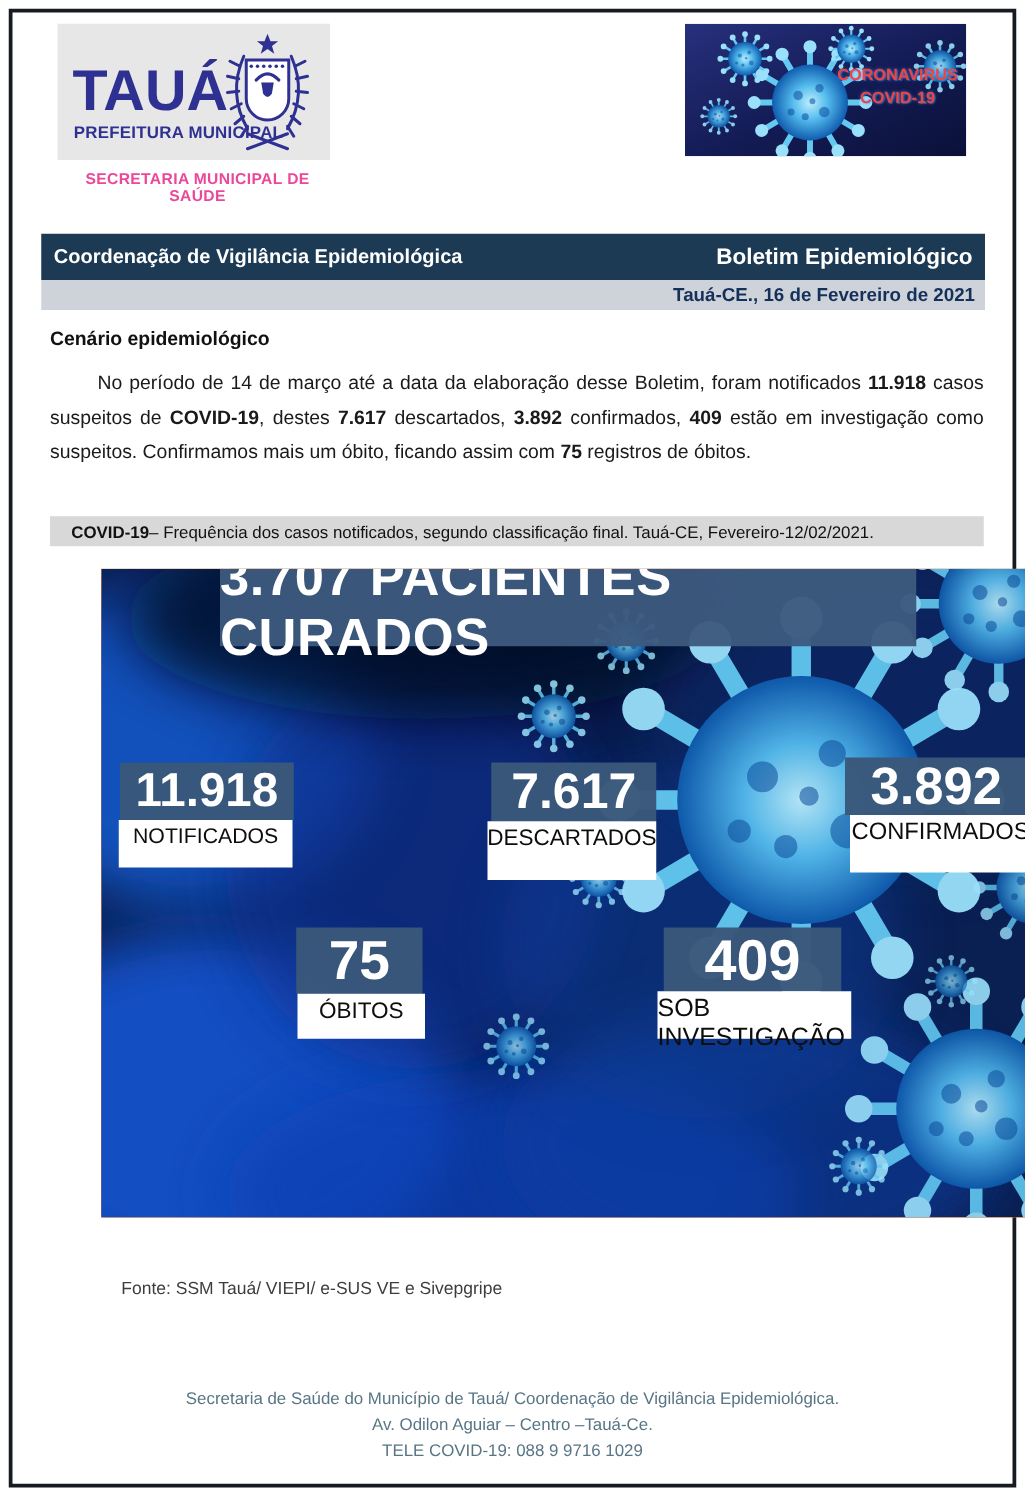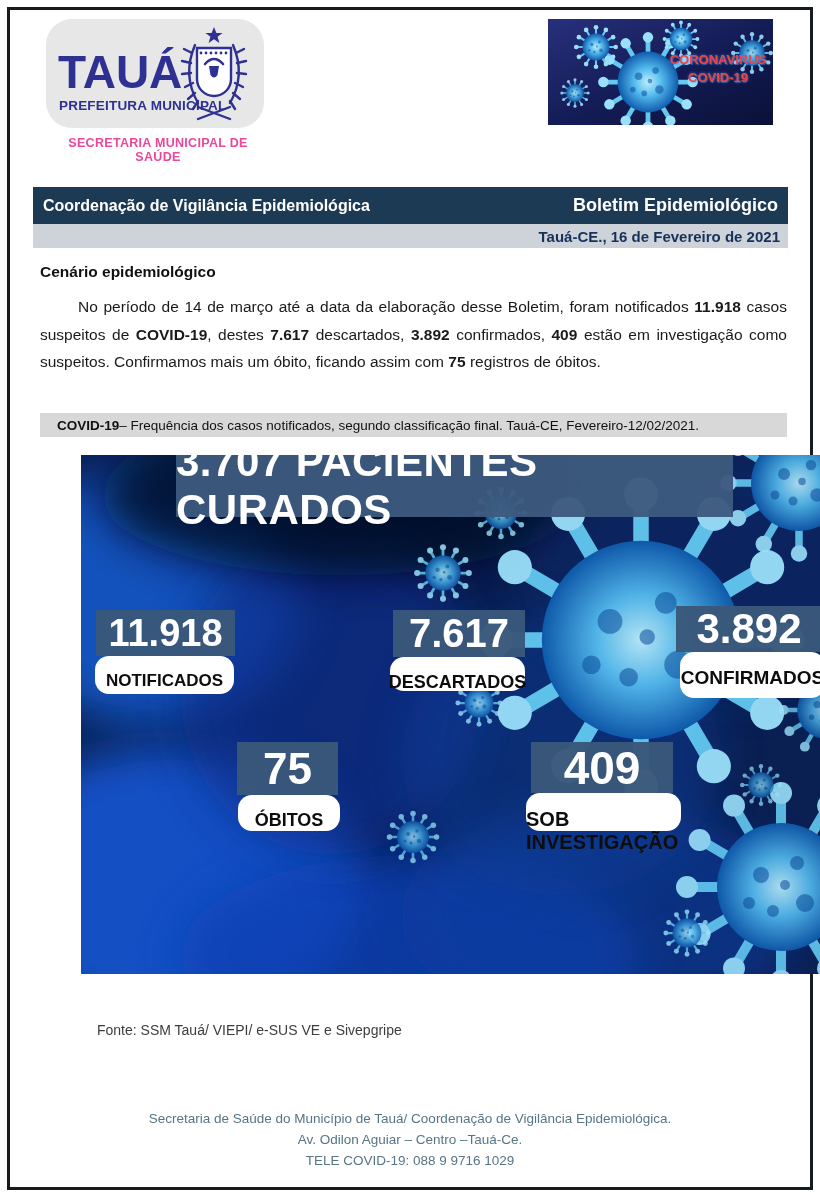--- a/index.html
+++ b/index.html
@@ -4,21 +4,21 @@
 <style>
   * { margin:0; padding:0; box-sizing:border-box; }
   html,body { background:#fff; }
   body { font-family:"Liberation Sans", sans-serif; }
   .page { position:relative; width:820px; height:1200px; background:#fff; overflow:hidden; }
   .frame { position:absolute; left:7px; top:7px; width:806px; height:1183px;
            border:3px solid #161b22; pointer-events:none; }
 
   
   .logo-box { position:absolute; left:46px; top:19px; width:218px; height:109px;
-              background:#e7e7e7;border-radius:26px; }
+              background:#e7e7e7; }
   .logo-title { position:absolute; left:12px; top:30px; font-size:46px; font-weight:bold;
                 color:#2e3192; letter-spacing:0px; line-height:1; }
   .logo-sub { position:absolute; left:13px; top:79px; font-size:13.5px; font-weight:bold;
               color:#2e3192; letter-spacing:0.2px; }
   .coat { position:absolute; right:4px; top:4px; }
   .logo-dept { position:absolute; left:52px; top:136px; width:212px; text-align:center;
                font-size:12.5px; font-weight:600; color:#ec4899; letter-spacing:0.3px; }
 
   .badge { position:absolute; left:548px; top:19px; width:225px; height:106px; }
   .badge svg { position:absolute; left:0; top:0; }
@@ -49,25 +49,25 @@
 
   
   .panel { position:absolute; left:33px; top:455px; width:757px; height:519px; overflow:hidden;
            background:#f97316;margin-left:48px; }
   .panel svg.panel-bg { position:absolute; left:0; top:0; }
   .headline { position:absolute; left:95px; top:0px; width:557px; height:62px;
               background:rgba(60,90,126,.96); color:#fff; font-weight:bold; font-size:42px;
               display:flex; align-items:center; justify-content:center; letter-spacing:0.5px; }
   .num, .lbl { position:absolute; display:flex; justify-content:center; }
   .num { background:rgba(58,88,122,.97); color:#fff; font-weight:bold; align-items:center; }
-  .lbl { background:#fff; color:#0d0d0d; font-weight:bold; align-items:flex-start; padding-top:15px;border-radius:14px; }
+  .lbl { background:#fff; color:#0d0d0d; font-weight:normal; align-items:flex-start; padding-top:3px; }
   .num1 { left:15px;  top:155px; width:139px; height:46px; font-size:38px; }
   .lbl1 { left:14px;  top:201px; width:139px; height:38px; font-size:17px; }
   .num2 { left:312px; top:155px; width:132px; height:47px; font-size:40px; }
-  .lbl2 { left:309px; top:202px; width:135px; height:34px; font-size:18px; }
+  .lbl2 { left:309px; top:202px; width:135px; height:47px; font-size:18px; }
   .num3 { left:595px; top:151px; width:146px; height:46px; font-size:42px; }
   .lbl3 { left:599px; top:197px; width:145px; height:46px; font-size:19px; }
   .num4 { left:156px; top:287px; width:101px; height:53px; font-size:44px; }
   .lbl4 { left:157px; top:340px; width:102px; height:36px; font-size:18px; }
   .num5 { left:450px; top:287px; width:142px; height:51px; font-size:46px; }
   .lbl5 { left:445px; top:338px; width:155px; height:38px; font-size:20px; }
 
   
   .fonte { position:absolute; left:97px; top:1022px; font-size:14px; color:#3d3d3d; }
   .footer { position:absolute; left:0; top:1108px; width:820px; text-align:center;

